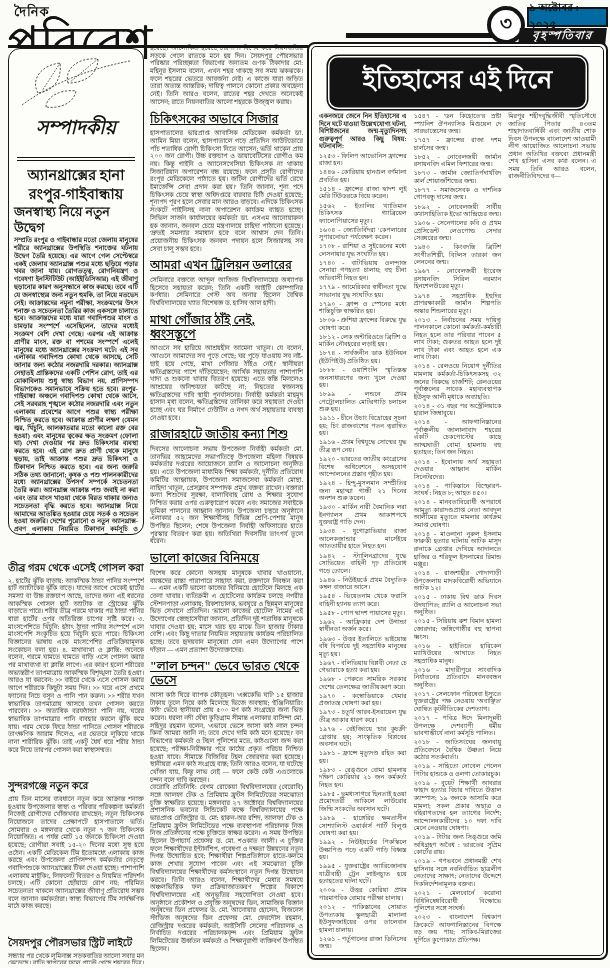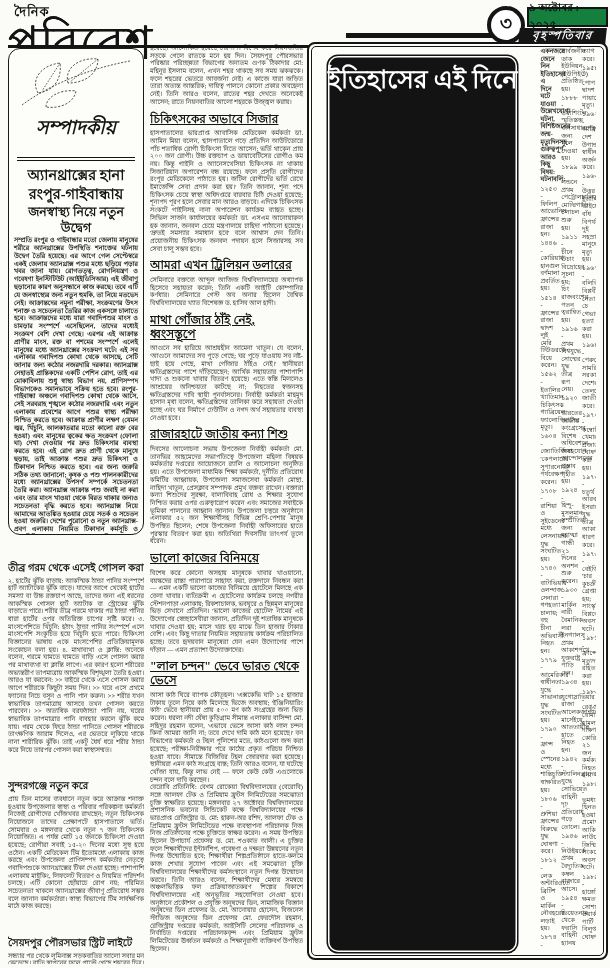--- a/index.html
+++ b/index.html
@@ -14,47 +14,47 @@
   .masthead{position:absolute;left:8px;top:2px;}
   .mast-daily{display:block;font-size:13px;font-weight:900;letter-spacing:1px;margin-left:6px;}
   .mast-title{display:block;font-size:46px;font-weight:400;line-height:0.92;letter-spacing:1px;
     text-shadow:0.6px 0 #141414, -0.3px 0 #141414;}
   .head-rule{position:absolute;left:8px;top:45px;width:326px;height:3px;background:#151515;}
   .top-bar{position:absolute;left:346px;top:33px;width:152px;height:5px;background:#151515;}
   .page-badge{position:absolute;left:487px;top:6px;width:30px;height:30px;border:4px solid #151515;
     border-radius:50%;background:#fff;display:flex;align-items:center;justify-content:center;
     font-size:19px;font-weight:900;}
   .date-box{position:absolute;left:527px;top:7px;width:77px;height:16px;border:2px solid #151515;
-    display:flex;align-items:center;justify-content:center;font-size:10.5px;font-weight:700;background:#15803d;}
+    display:flex;align-items:center;justify-content:center;font-size:10.5px;font-weight:700;background:#0369a1;}
   .weekday-banner{position:absolute;left:519px;top:28px;width:87px;height:17px;background:#151515;color:#fdfdfd;
     display:flex;align-items:center;justify-content:center;font-size:11px;font-weight:700;font-style:italic;
     letter-spacing:1.5px;transform:skewX(-6deg);}
   
   .art-h{margin:7px 0 3px 0;font-size:11px;font-weight:900;line-height:1.15;}
   .art-b{font-size:6.4px;line-height:1.2;text-align:justify;}
   
   .col-left{position:absolute;left:8px;top:48px;width:136px;bottom:4px;overflow:hidden;}
   .editorial-box{border:1.5px solid #1a1a1a;border-radius:12px;padding:4px 5px 3px 5px;height:478px;
     overflow:hidden;background:#fdfdfa;}
   .leaf{display:block;margin:0 auto 2px auto;}
   .ed-title{font-size:19px;font-weight:900;font-style:italic;text-align:center;
     border-bottom:4px double #141414;padding-bottom:12px;margin:0 3px 5px 3px;}
   .ed-h1,.ed-h2{font-size:14.5px;font-weight:900;text-align:center;line-height:1.3;}
-  .ed-h3{font-size:12.5px;font-weight:900;text-align:center;line-height:1.3;margin-bottom:0;}
+  .ed-h3{font-size:12.5px;font-weight:900;text-align:left;line-height:1.3;margin-bottom:0;}
   .ed-body{font-size:6.4px;line-height:1.22;text-align:justify;font-weight:600;}
   .col-left .art-h{font-size:10px;margin-top:27px;}
   
   .col-mid{position:absolute;left:150px;top:44px;width:153px;bottom:4px;overflow:hidden;}
   .cont{font-size:6.4px;line-height:1.2;text-align:justify;}
   .col-mid .art-h{font-size:12px;text-decoration:underline;}
   
   .history-box{position:absolute;left:307px;top:42px;width:297px;bottom:8px;border:2px solid #151515;
     border-radius:8px;background:#fdfdfa;}
   .hist-inner{position:absolute;inset:2px;border:1px solid #151515;border-radius:5px;overflow:hidden;
-    display:flex;flex-direction:row;}
+    display:flex;flex-direction:column;}
   .hist-title-band{margin:9px 16px 3px 16px;background:#131313;color:#ffffff;border-radius:10px;
     text-align:center;font-size:25px;font-weight:900;padding:4px 0 6px 0;
     box-shadow:inset 0 0 0 1.5px #ffffff, 0 0 0 1.5px #131313;}
   .hist-subtitle{text-align:center;font-size:13.5px;font-weight:800;font-style:italic;margin:3px 0 5px 0;}
   .hist-cols{flex:1;margin:0 7px 5px 7px;column-count:3;column-gap:7px;column-fill:auto;overflow:hidden;
     font-size:6.3px;line-height:1.2;text-align:justify;}
   .hist-intro{margin:0 0 2px 0;font-weight:700;}
   .hist-entry{margin:0 0 1.5px 0;}
   .hist-closing{margin:2px 0 0 0;}
 </style>

